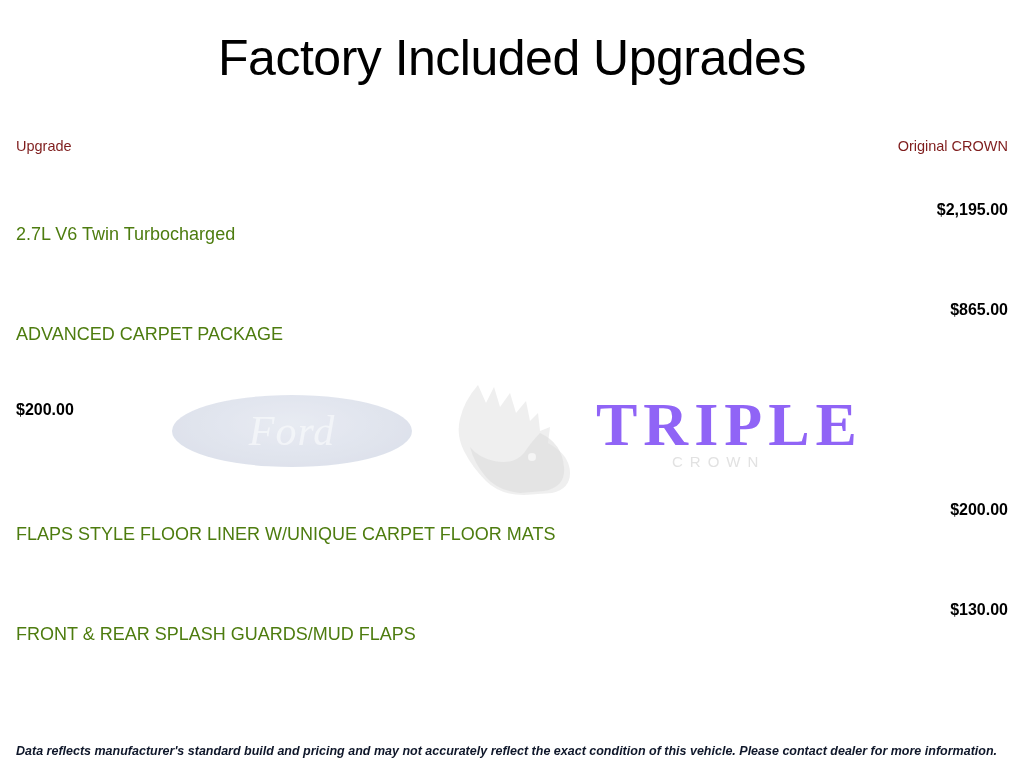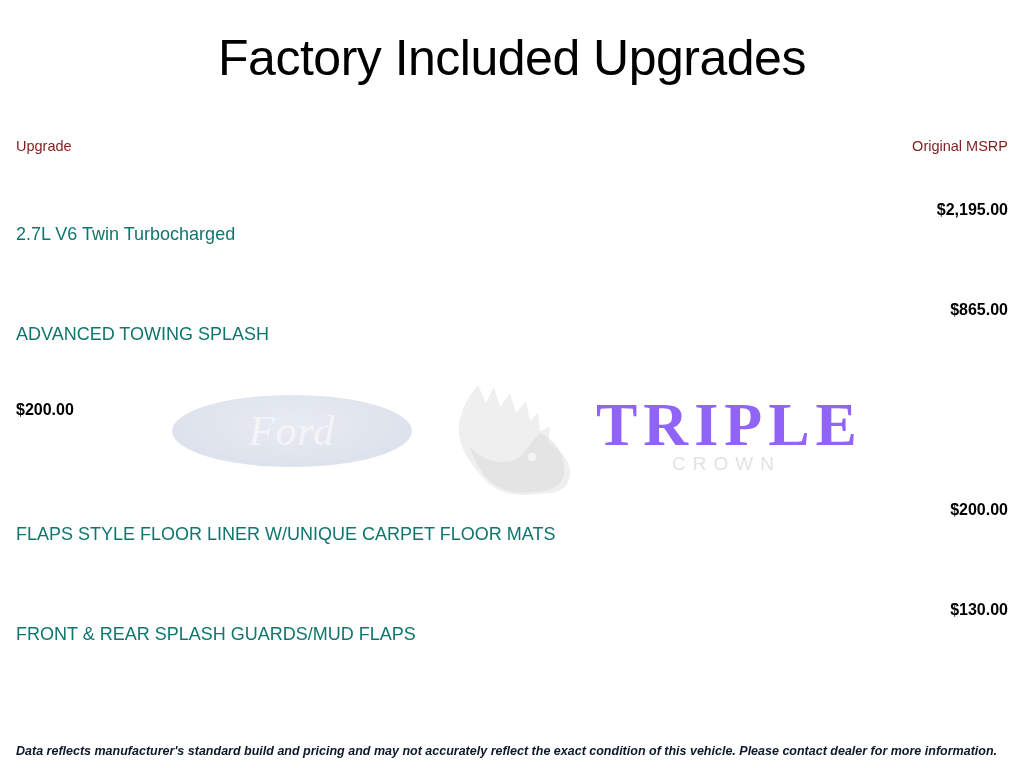--- a/index.html
+++ b/index.html
@@ -71,21 +71,21 @@
     font-weight: bold;
     letter-spacing: 6px;
     color: #8b5cf6;
     opacity: 0.95;
     font-family: "Liberation Serif", serif;
   }
   .wm-crown {
     position: absolute;
     left: 672px;
     top: 90px;
-    font-size: 19px;
+    font-size: 15px;
     letter-spacing: 7px;
     color: #e2e2e2;
     font-family: "Liberation Sans", sans-serif;
     text-align: right;
   }
 
   
   .content {
     position: relative;
     z-index: 2;
@@ -117,21 +117,21 @@
 
   .row {
     display: flex;
     justify-content: space-between;
     align-items: center;
     min-height: 100px;
     box-sizing: border-box;
   }
   .row .label {
     font-size: 18px;
-    color: #0f766e;
+    color: #4d7c0f;
     max-width: 620px;
     line-height: 1.25;
     margin-top: 48px;
   }
   .row .price {
     font-size: 16px;
     font-weight: bold;
     color: #000;
     white-space: nowrap;
     text-align: left;
@@ -167,30 +167,30 @@
   </div>
 
   <div class="content">
 
     <h1 class="title">Factory Included Upgrades</h1>
 
     <div class="table">
 
       <div class="thead">
         <span>Upgrade</span>
-        <span>Original MSRP</span>
+        <span>Original CROWN</span>
       </div>
 
       <div class="row">
         <span class="label">2.7L V6 Twin Turbocharged</span>
         <span class="price">$2,195.00</span>
       </div>
 
       <div class="row">
-        <span class="label">ADVANCED TOWING SPLASH</span>
+        <span class="label">ADVANCED CARPET PACKAGE</span>
         <span class="price">$865.00</span>
       </div>
 
       <div class="row">
         <span class="price">$200.00</span>
       </div>
 
       <div class="row">
         <span class="label">FLAPS STYLE FLOOR LINER W/UNIQUE CARPET FLOOR MATS</span>
         <span class="price">$200.00</span>

